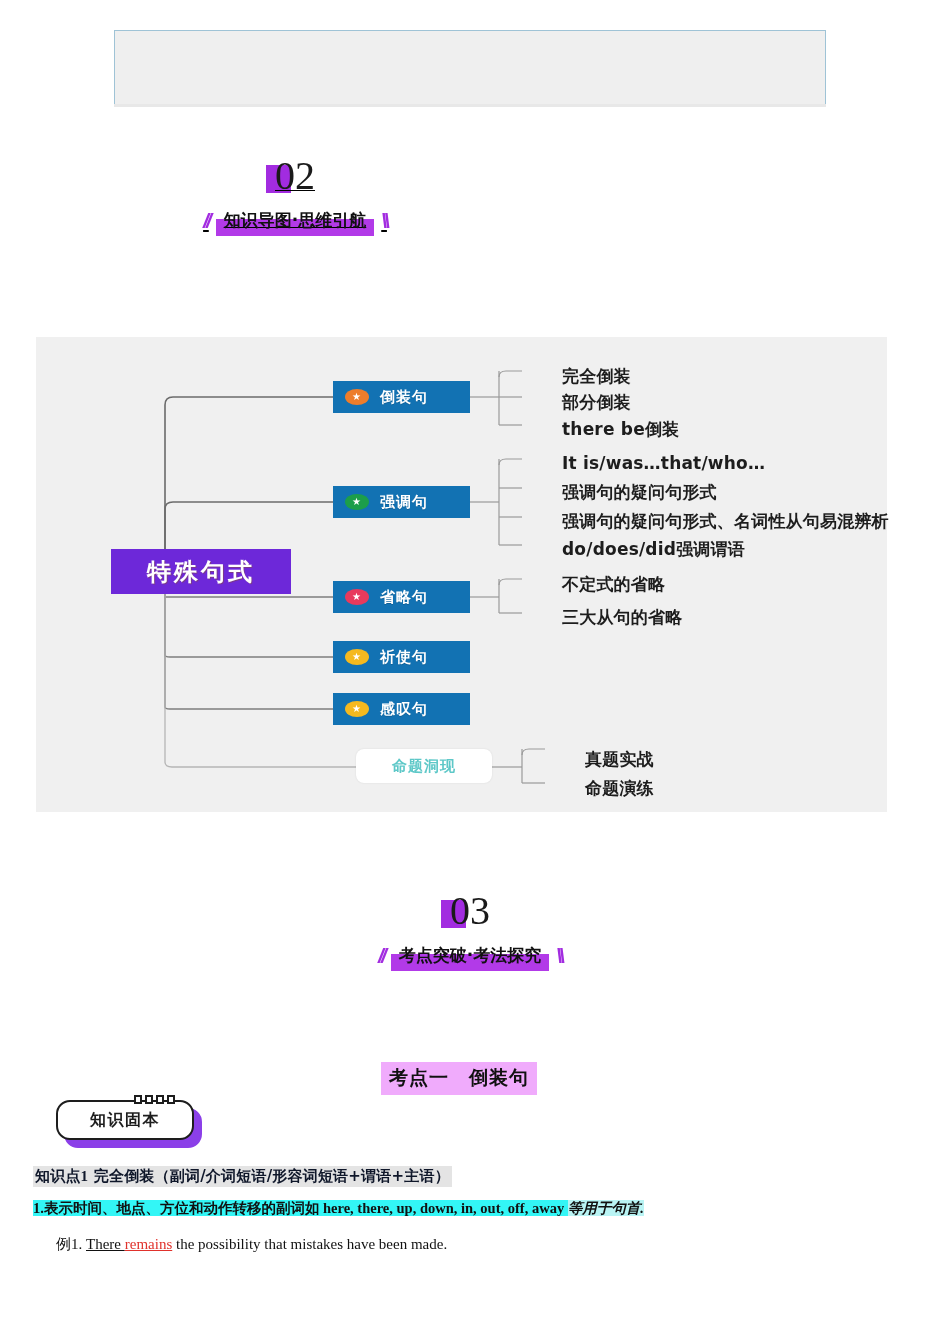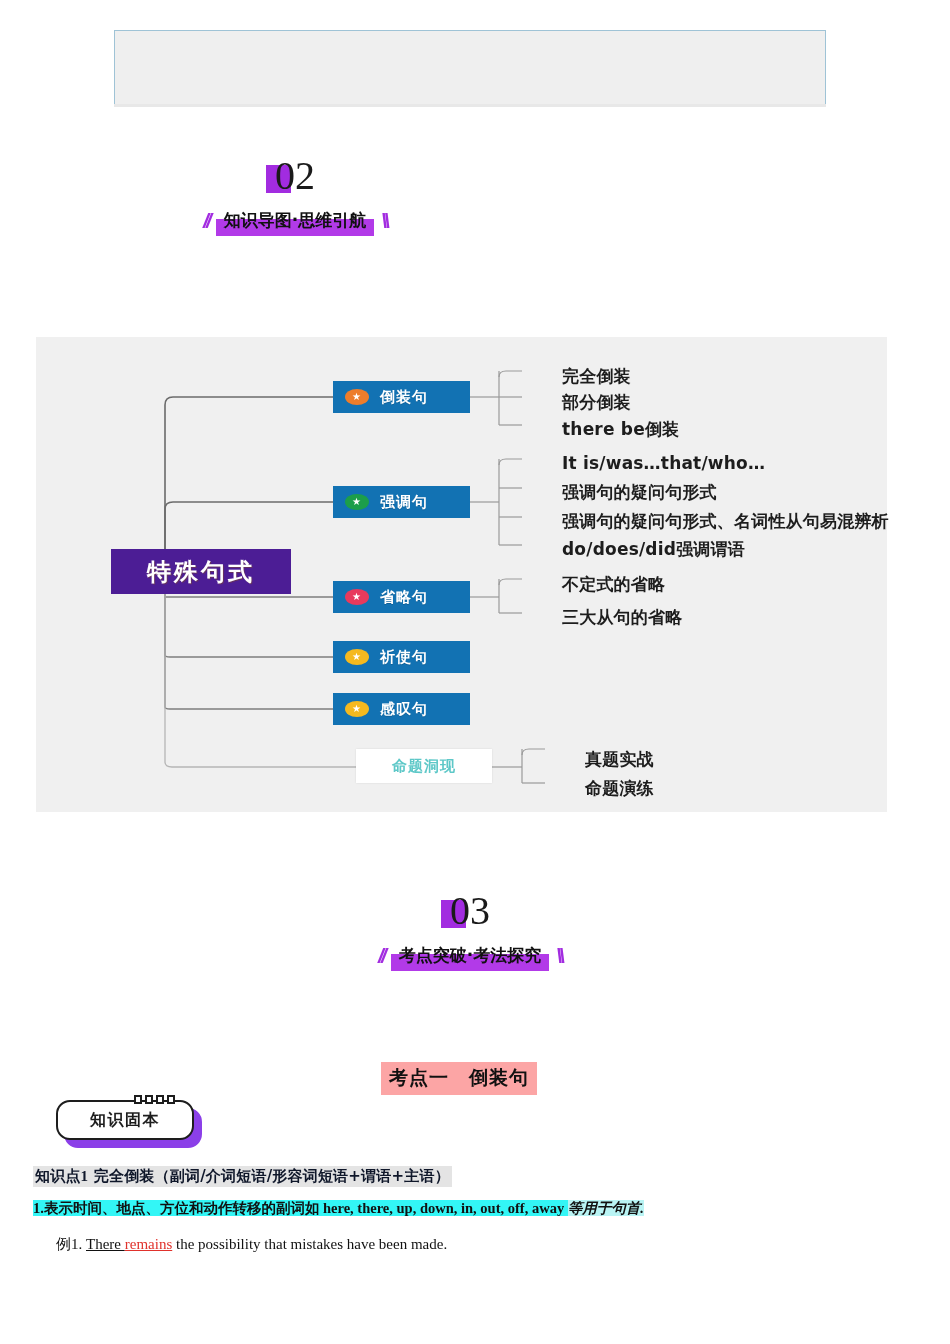--- a/index.html
+++ b/index.html
@@ -130,36 +130,36 @@
   }
   .node .star span {
     color: #ffffff;
     font-size: 10px;
     line-height: 1;
   }
   .node-label { text-shadow: 0 1px 0 rgba(0,0,0,0.15); }
 
   .root-node {
     position: absolute;
-    background: #4c1d95;
+    background: #6d28d9;
     color: #ffffff;
     font-family: "DejaVu Sans", sans-serif;
     font-weight: 700;
     font-size: 24px;
     letter-spacing: 3px;
     display: flex;
     align-items: center;
     justify-content: center;
     text-shadow: 1px 1px 0 rgba(150,90,0,0.35);
   }
 
   .white-node {
     position: absolute;
     background: #ffffff;
-    border-radius: 0;
+    border-radius: 8px;
     display: flex;
     align-items: center;
     justify-content: center;
     color: #5ec8c8;
     font-family: "DejaVu Sans", sans-serif;
     font-weight: 700;
     font-size: 15px;
     letter-spacing: 1px;
     box-shadow: 0 0 2px rgba(0,0,0,0.10);
   }
@@ -171,21 +171,21 @@
     font-size: 17px;
     color: #1d1d1d;
     white-space: nowrap;
     letter-spacing: 0.2px;
   }
 
   
   .kaodian {
     position: absolute;
     left: 381px; top: 1062px;
-    background: #fca5a5;
+    background: #f0abfc;
     font-family: "DejaVu Sans", sans-serif;
     font-weight: 700;
     font-size: 19px;
     color: #111111;
     padding: 3px 8px 4px 8px;
     letter-spacing: 1px;
     white-space: nowrap;
   }
 
   
@@ -275,21 +275,21 @@
   }
   .u { text-decoration: underline; }
   .red-u { color: #e0322c; text-decoration: underline; }
 </style>
 </head>
 <body>
 
 <div class="top-box"></div>
 <div class="top-box-shade"></div>
 
-<div class="section-head" id="sec02" style="left:150px; top:155px; width:290px;">
+<div class="section-head" id="sec02" style="left:150px; top:155px; width:290px;text-decoration:underline;">
   <div class="sh-num">
     <span class="sq" style="left:116px;"></span>
     <span class="num">02</span>
   </div>
   <div class="sh-title-wrap">
     <span class="slashes">//</span>
     <span class="sh-title">
       <span class="bar"></span>
       <span class="txt">知识导图·思维引航</span>
     </span>

